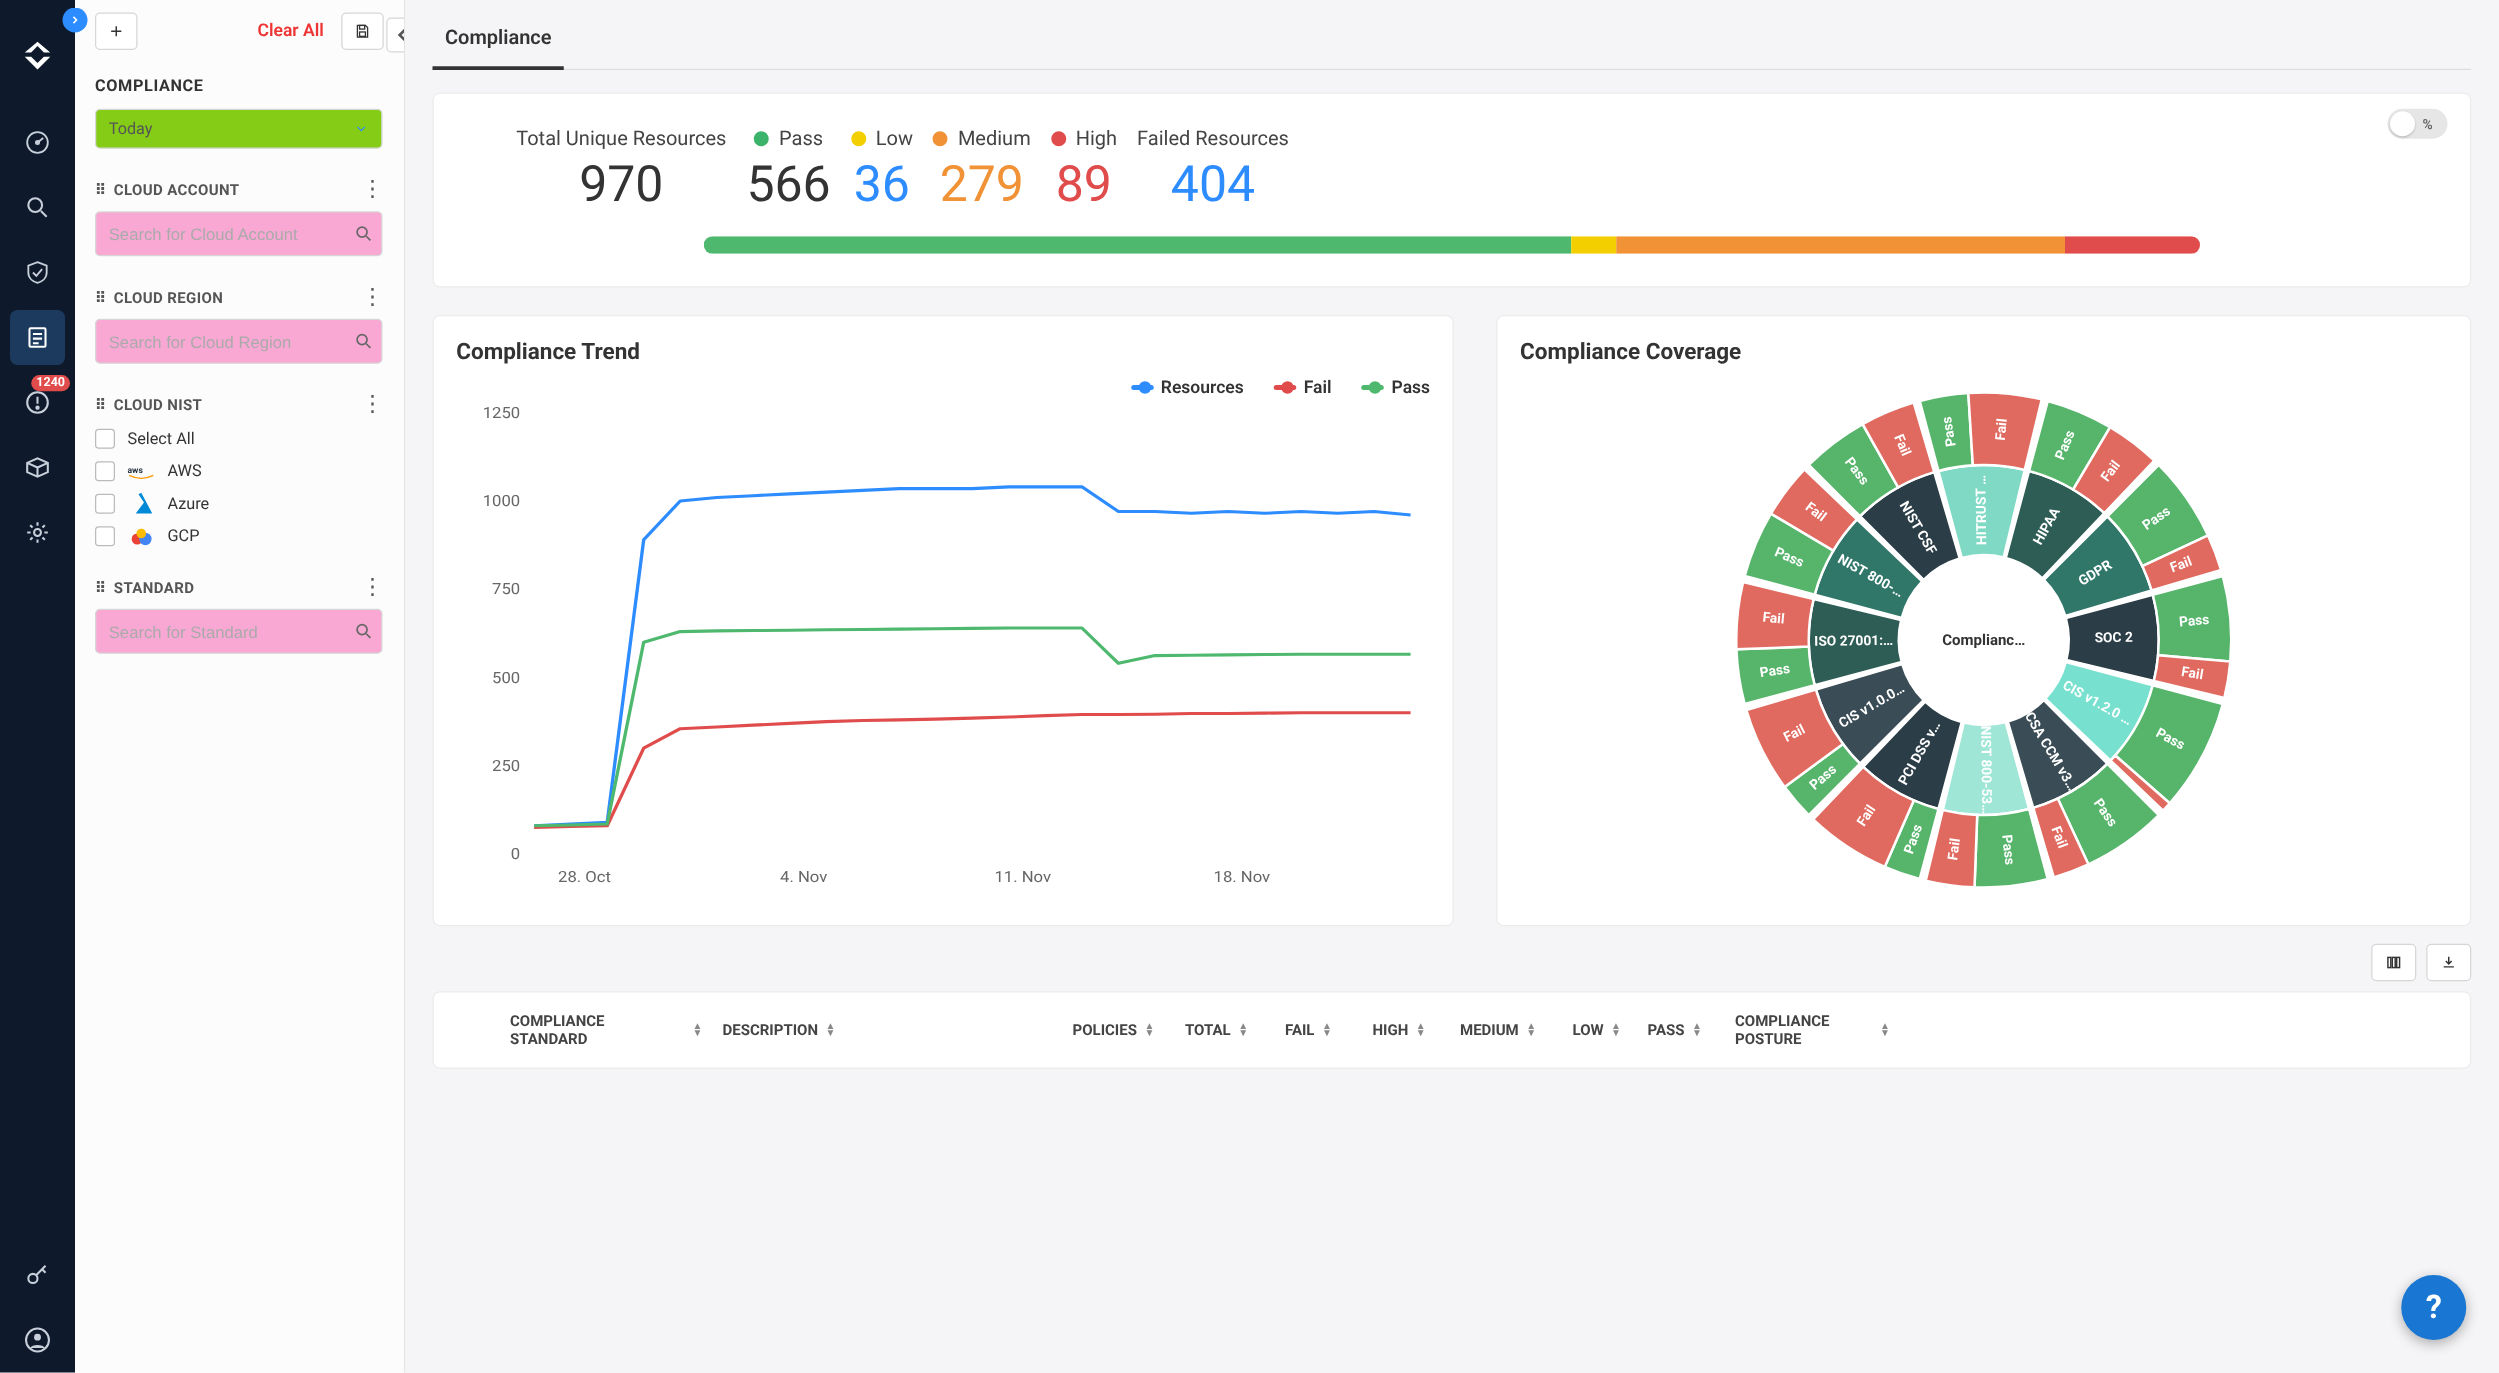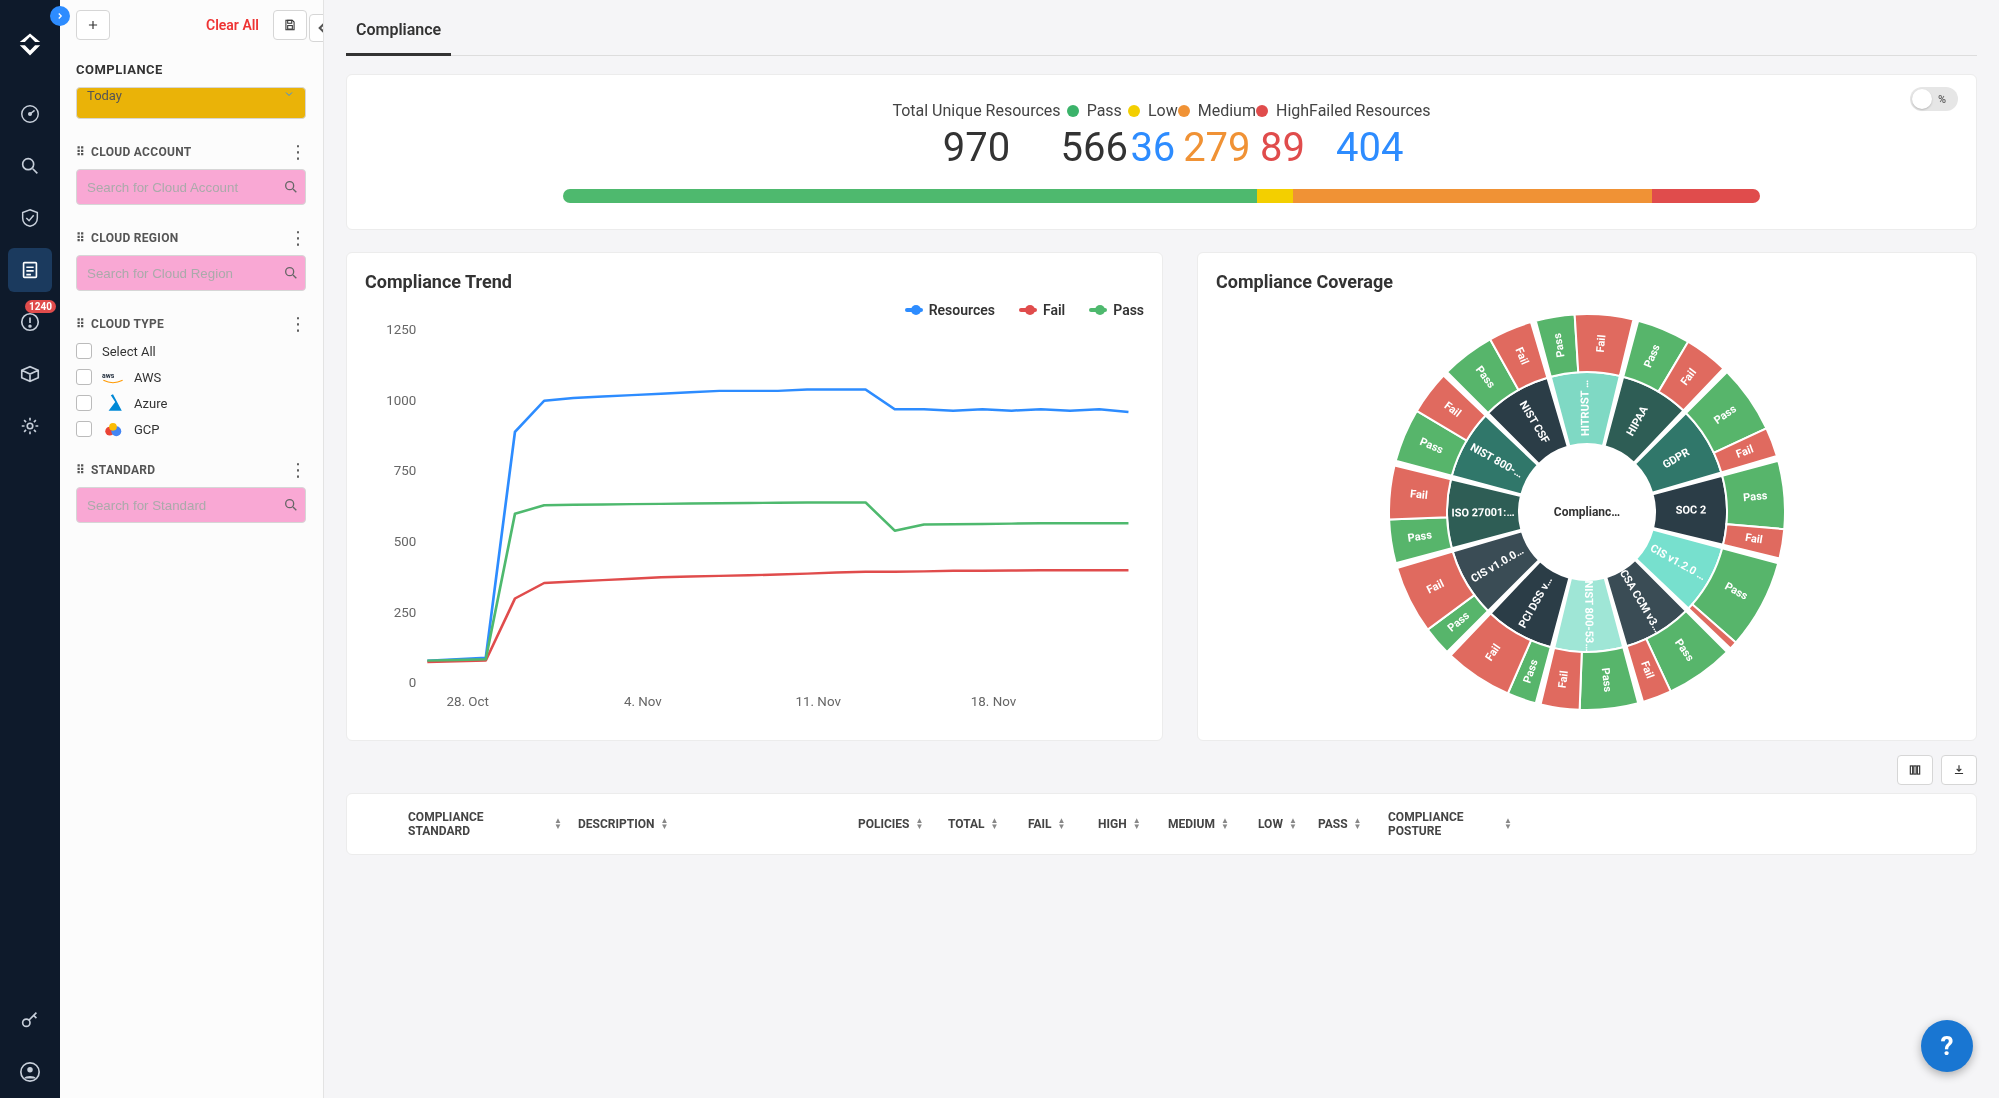--- a/index.html
+++ b/index.html
@@ -16,21 +16,21 @@
 .rail-toggle { position: absolute; top: 6px; right: -10px; width: 20px; height: 20px; border-radius: 50%; background: #2d8cff; display: flex; align-items: center; justify-content: center; color:#fff; }
 
 
 .filter-sidebar { position: fixed; left: 60px; top: 0; width: 264px; height: 100%; background: #fcfcfc; border-right: 1px solid #e3e3e3; padding: 10px 16px 20px; overflow-y: auto; z-index: 40; }
 .fs-toprow { display: flex; align-items: center; gap: 8px; margin-bottom: 18px; }
 .icon-btn { width: 34px; height: 30px; border: 1px solid #d6d6d6; border-radius: 4px; background: #fff; display: inline-flex; align-items: center; justify-content: center; cursor: pointer; }
 .icon-btn svg { width: 14px; height: 14px; }
 .clear-all { color: #e33; font-weight: 600; font-size: 14px; margin-left: auto; margin-right: 6px; cursor: pointer; }
 .collapse-btn { position: absolute; top: 14px; right: -14px; width: 28px; height: 28px; border: 1px solid #d6d6d6; border-radius: 4px; background: #fff; display: flex; align-items: center; justify-content: center; cursor: pointer; }
 .fs-section-title { font-size: 13px; font-weight: 700; color: #333; letter-spacing: .5px; margin: 22px 0 10px; }
-.fs-select { width: 230px; height: 32px; border: 1px solid #d6d6d6; border-radius: 4px; padding: 0 10px; display: flex; align-items: flex-start; justify-content: space-between; background: #eab308; cursor: pointer; color:#555;}
+.fs-select { width: 230px; height: 32px; border: 1px solid #d6d6d6; border-radius: 4px; padding: 0 10px; display: flex; align-items: center; justify-content: space-between; background: #84cc16; cursor: pointer; color:#555;}
 .fs-subhead { display: flex; align-items: center; justify-content: space-between; margin-top: 24px; margin-bottom: 8px; }
 .fs-subhead .lbl { font-size: 12px; font-weight: 700; color: #555; letter-spacing: .3px; display:flex; align-items:center; gap:6px;}
 .fs-subhead .dots { cursor: pointer; color:#555; font-size:18px; line-height:1;}
 .fs-search { width: 230px; height: 36px; border: 1px solid #d6d6d6; border-radius: 4px; padding: 0 30px 0 10px; background: #f9a8d4; }
 .search-wrap { position: relative; }
 .search-wrap svg { position: absolute; right: 8px; top: 10px; width: 16px; height: 16px; color:#666;}
 .fs-check-row { display: flex; align-items: center; gap: 10px; margin: 10px 0; cursor:pointer;}
 .fs-checkbox { width: 16px; height: 16px; border: 1px solid #bbb; border-radius: 3px; background: #fff; }
 .cloud-icon { width: 22px; height: 16px; display:inline-flex; align-items:center; justify-content:center;}
 
@@ -38,21 +38,21 @@
 .main { margin-left: 324px; padding: 0 22px 20px; height: 100%; overflow-y: auto; }
 .page-tabs { display: flex; padding-top: 14px; }
 .page-tab { font-size: 16px; font-weight: 600; color: #333; padding: 6px 10px 14px; border-bottom: 3px solid #333; }
 .divider-line { height: 1px; background: #ddd; margin: -1px 0 18px; }
 
 
 .summary-card { background: #fff; border: 1px solid #ececec; border-radius: 6px; padding: 18px 26px 26px; position: relative; }
 .pct-toggle { position: absolute; right: 18px; top: 12px; width: 48px; height: 24px; border-radius: 12px; background: #e6e6e6; display: flex; align-items: center; padding: 2px; cursor:pointer;}
 .pct-toggle .knob { width: 20px; height: 20px; border-radius: 50%; background: #fff; box-shadow: 0 1px 2px rgba(0,0,0,.2); }
 .pct-toggle .pct { margin-left: 6px; font-size: 11px; color:#666; font-weight:600;}
-.stat-row { display: flex; align-items: flex-start; justify-content: center; padding: 8px 40px 14px; }
+.stat-row { display: flex; align-items: flex-start; justify-content: flex-start; padding: 8px 40px 14px; gap: 16px; }
 .stat-block { display: flex; flex-direction: column; align-items: center; }
 .stat-label { font-size: 16px; color: #444; margin-bottom: 4px; display:flex; align-items:center; gap:8px;}
 .stat-value { font-size: 40px; font-weight: 400; }
 .dot { width: 12px; height: 12px; border-radius: 50%; display: inline-block; }
 .prog-bar { height: 14px; border-radius: 7px; overflow: hidden; display: flex; margin: 4px 190px 0; }
 .prog-seg { height: 100%; }
 .val-blue { color: #2d8cff; }
 .val-orange { color: #f09235; }
 .val-red { color: #e04c4c; }
 
@@ -207,21 +207,21 @@
   </div>
   <div class="search-wrap">
     <input class="fs-search" placeholder="Search for Cloud Region" style="">
     <svg viewBox="0 0 24 24" fill="none" stroke="currentColor" stroke-width="2">
         <circle cx="10" cy="10" r="6"></circle>
         <path d="M15 15 L20 20"></path>
       </svg>
   </div>
 
   <div class="fs-subhead">
-    <span class="lbl">⠿ <span>CLOUD TYPE</span></span>
+    <span class="lbl">⠿ <span>CLOUD NIST</span></span>
     <span class="dots">⋮</span>
   </div>
   <div class="fs-check-row">
     <span class="fs-checkbox"></span>
     <span>Select All</span>
   </div>
   <div class="fs-check-row">
     <span class="fs-checkbox"></span>
     <span class="cloud-icon">
         <svg viewBox="0 0 32 20">

